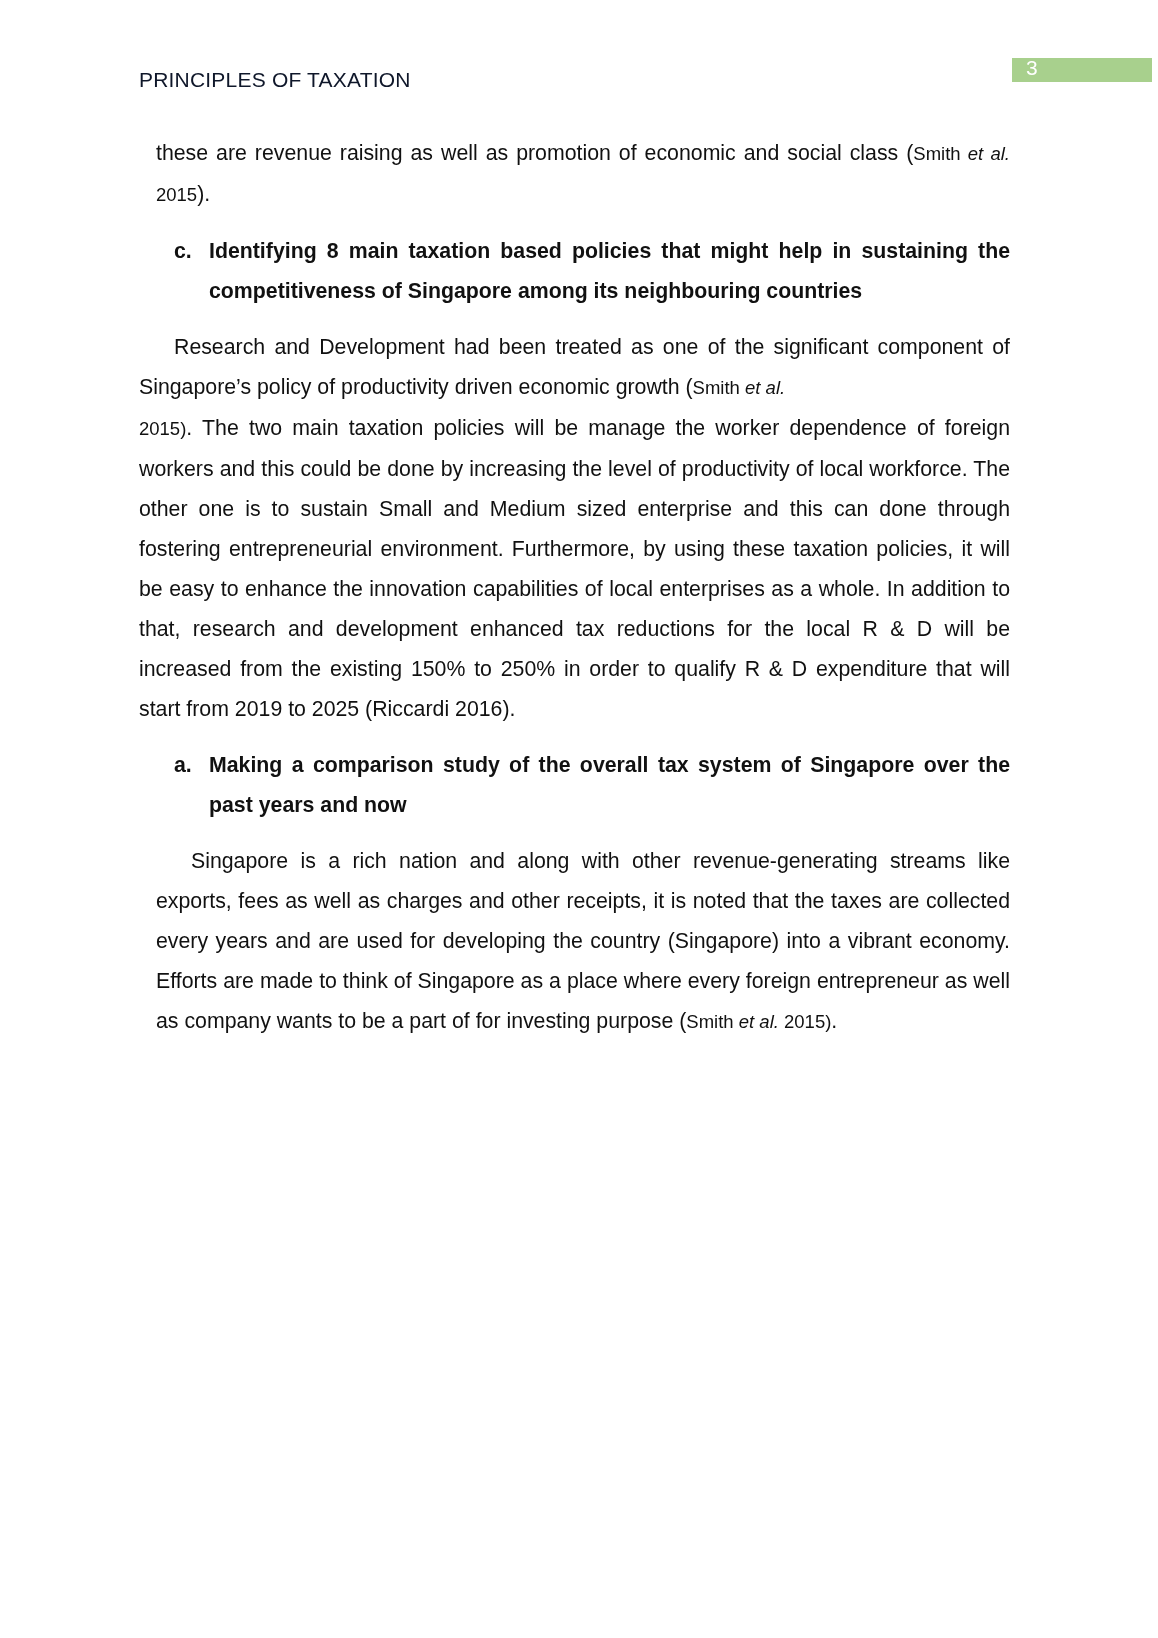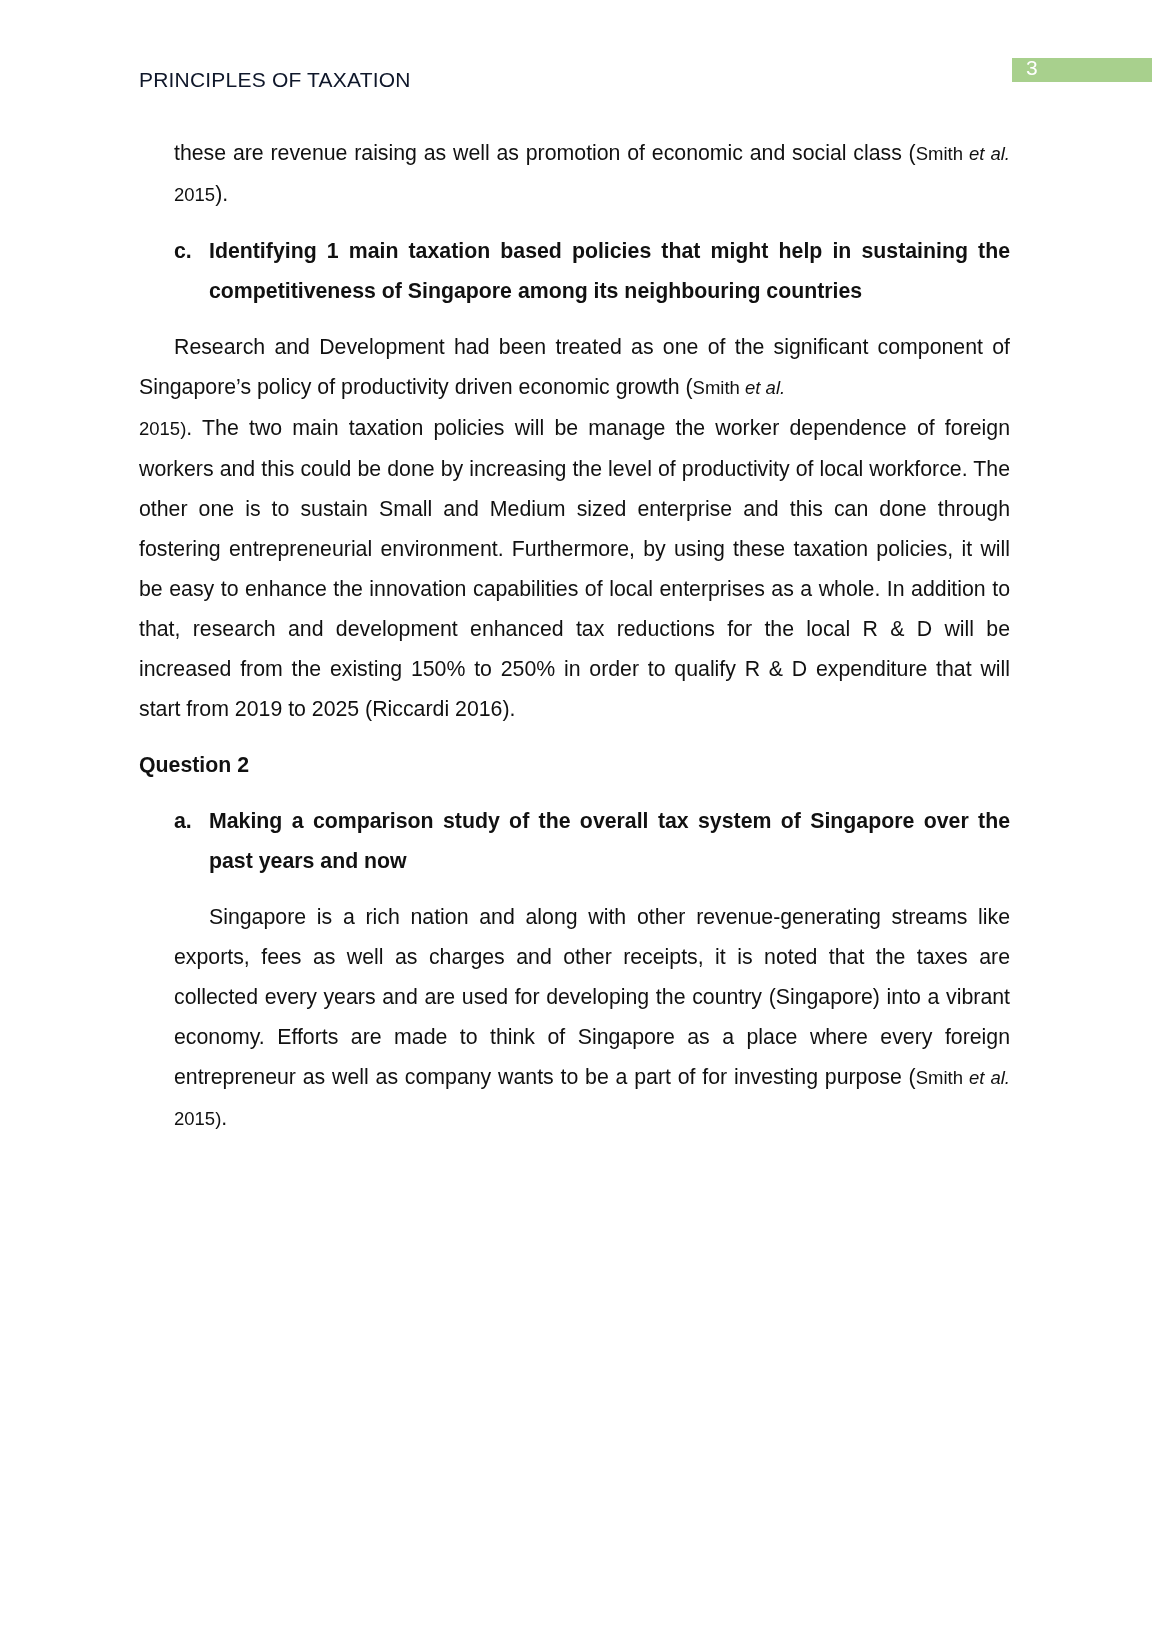--- a/index.html
+++ b/index.html
@@ -3,21 +3,21 @@
 <meta charset="utf-8">
 <style>
   html, body { margin:0; padding:0; background:#ffffff; }
   body { width:1158px; height:1638px; position:relative; overflow:hidden;
          font-family:"Liberation Sans", sans-serif; color:#111; }
   .header-title { position:absolute; left:139px; top:68px; font-size:21px; letter-spacing:0.2px; color:#0f172a; }
   .page-num-box { position:absolute; left:1012px; top:58px; width:140px; height:24px; background:#a8d08d; }
   .page-num { position:absolute; left:14px; top:-2px; font-size:21px; color:#ffffff; }
   .content { position:absolute; left:139px; top:133px; width:871px; font-size:21.3px; line-height:40px; }
   p { margin:0; text-align:justify; }
-  .indent-block { margin-left:35px; }
+  .indent-block { margin-left:17px; }
   .cite { font-size:18.5px; }
   .first-indent { text-indent:35px; }
   .heading-list { margin:16px 0 16px 35px; font-weight:bold; display:flex; }
   .heading-list .marker { width:35px; flex:none; }
   .heading-list .htext { flex:1; text-align:justify; }
   .q-heading { font-weight:bold; margin:16px 0 0 0; }
 </style>
 </head>
 <body>
 
@@ -26,26 +26,25 @@
   <div class="page-num-box">
     <span class="page-num">3</span>
   </div>
 </div>
 
 <div class="content">
   <p class="indent-block"><span>these are revenue raising as well as promotion of economic and social class (</span><span class="cite"><span>Smith </span><i>et al.</i><span> 2015</span></span><span>).</span></p>
 
   <div class="heading-list">
     <span class="marker">c.</span>
-    <span class="htext">Identifying 1 main taxation based policies that might help in sustaining the competitiveness of Singapore among its neighbouring countries</span>
+    <span class="htext">Identifying 8 main taxation based policies that might help in sustaining the competitiveness of Singapore among its neighbouring countries</span>
   </div>
 
   <p class="first-indent"><span>Research and Development had been treated as one of the significant component of Singapore’s policy of productivity driven economic growth (</span><span class="cite"><span>Smith </span><i>et al.</i><br><span> 2015)</span></span><span>. The two main taxation policies will be manage the worker dependence of foreign workers and this could be done by increasing the level of productivity of local workforce. The other one is to sustain Small and Medium sized enterprise and this can done through fostering entrepreneurial environment. Furthermore, by using these taxation policies, it will be easy to enhance the innovation capabilities of local enterprises as a whole. In addition to that, research and development enhanced tax reductions for the local R &amp; D will be increased from the existing 150% to 250% in order to qualify R &amp; D expenditure that will start from 2019 to 2025 (Riccardi 2016).</span></p>
 
-  <div class="q-heading">Question 2</div>
 
   <div class="heading-list">
     <span class="marker">a.</span>
     <span class="htext">Making a comparison study of the overall tax system of Singapore over the past years and now</span>
   </div>
 
   <p class="indent-block first-indent"><span>Singapore is a rich nation and along with other revenue-generating streams like exports, fees as well as charges and other receipts, it is noted that the taxes are collected every years and are used for developing the country (Singapore) into a vibrant economy. Efforts are made to think of Singapore as a place where every foreign entrepreneur as well as company wants to be a part of for investing purpose (</span><span class="cite"><span>Smith </span><i>et al.</i><span> 2015)</span></span><span>.</span></p>
 </div>
 
 </body></html>

